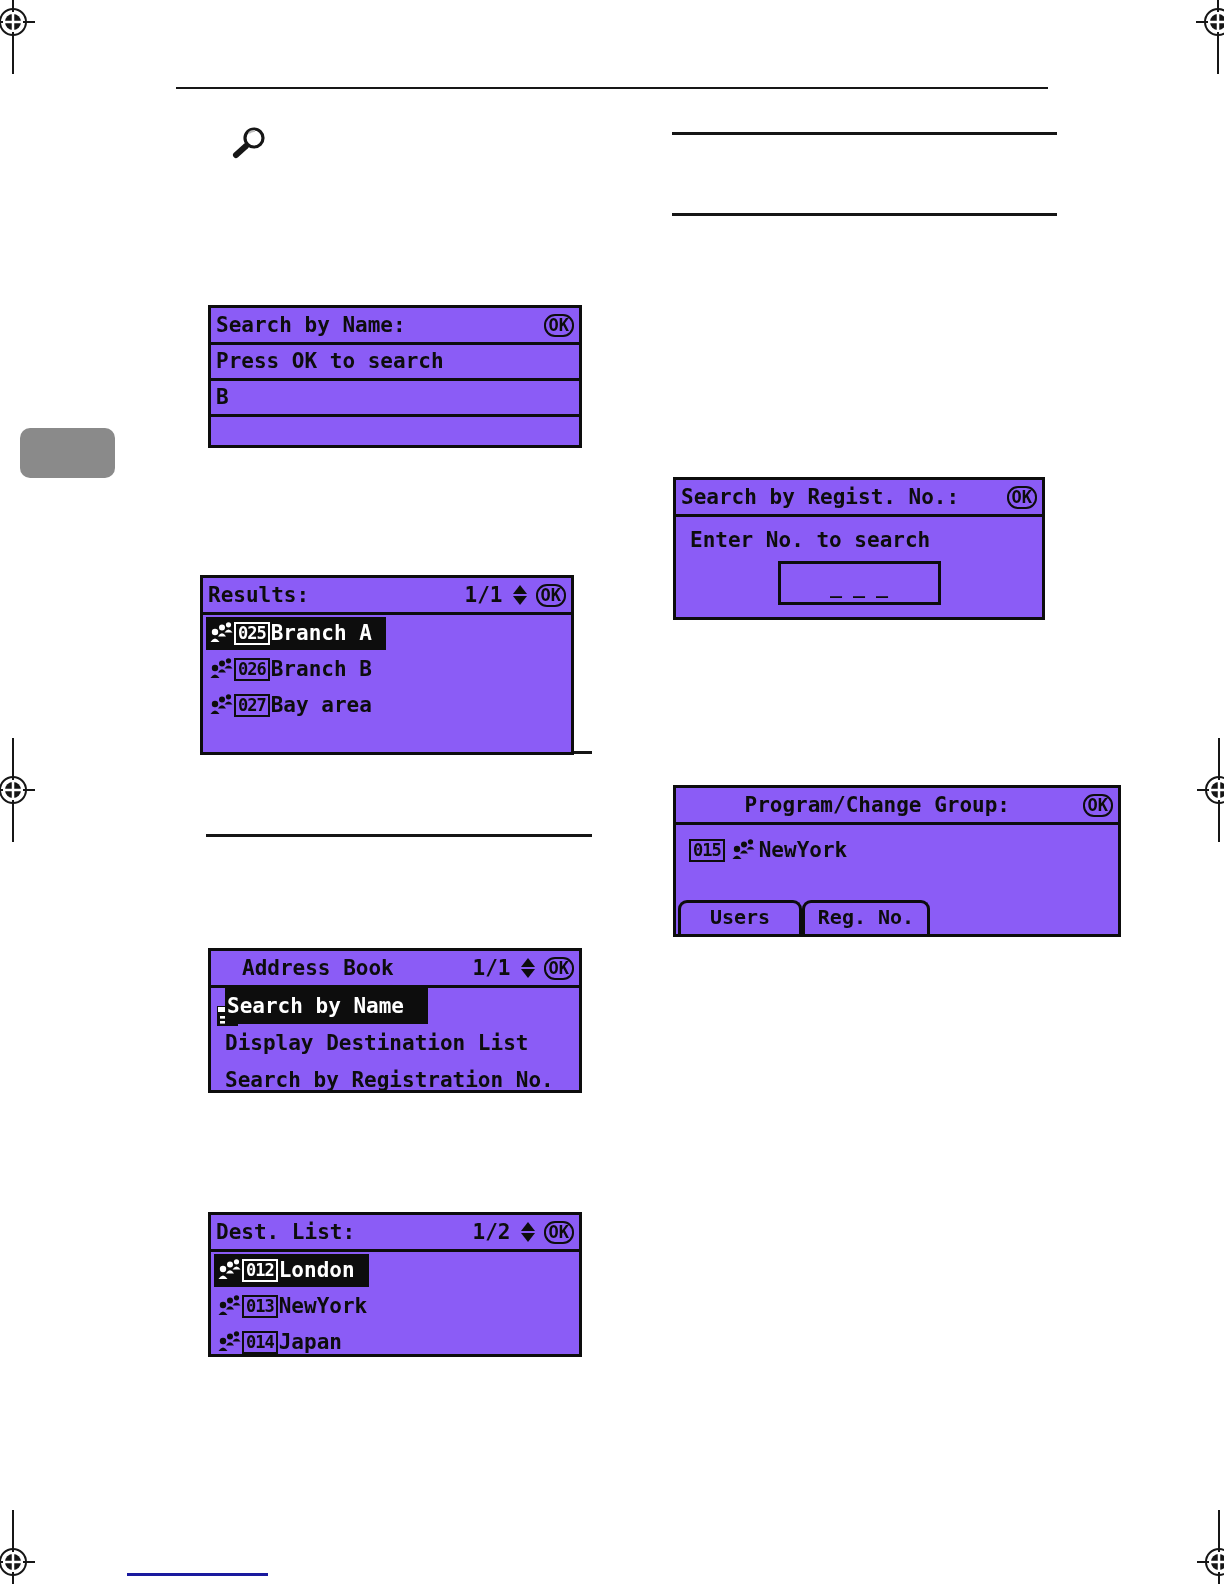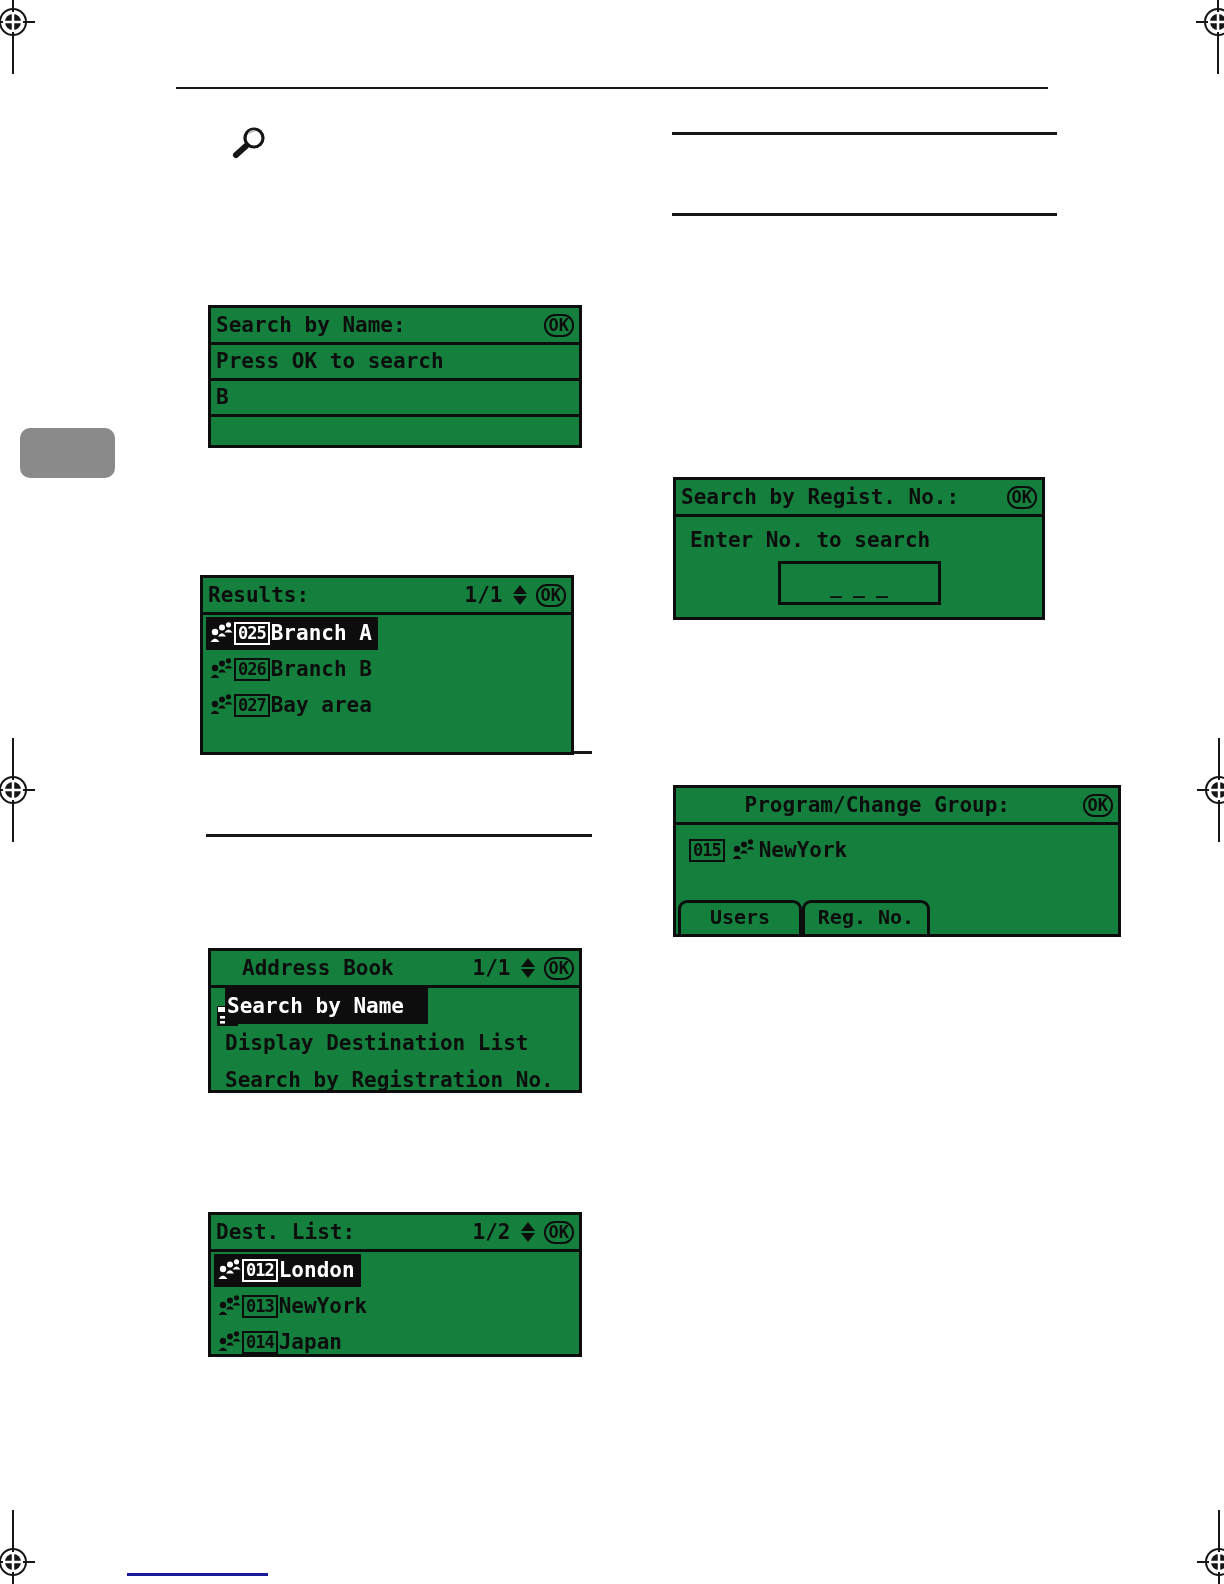--- a/index.html
+++ b/index.html
@@ -7,21 +7,21 @@
         font-family:"Liberation Sans",sans-serif;color:#0d0d0d;}
 
   
   .rule{position:absolute;background:#161616;}
   .blue-rule{position:absolute;background:#1a1a9e;}
   .chapter-tab{position:absolute;left:20px;top:428px;width:95px;height:50px;
                background:#8a8a8a;border-radius:10px;}
   .regmark{position:absolute;transform:translate(-50%,-50%);}
 
   
-  .lcd{position:absolute;background:#15803d;border:3px solid #0d0d0d;color:#0d0d0d;
+  .lcd{position:absolute;background:#8b5cf6;border:3px solid #0d0d0d;color:#0d0d0d;
        font-family:"DejaVu Sans Mono",monospace;font-weight:bold;font-size:21px;box-sizing:border-box;}
   .hdr{display:flex;align-items:center;height:34px;border-bottom:3px solid #0d0d0d;
        padding:0 5px;white-space:pre;}
   .hdr .title{overflow:hidden;}
   .hdr.centered .title{flex:1;text-align:center;}
   .pgnum{margin-left:auto;}
   .okbtn{margin-left:9px;border:2px solid currentColor;border-radius:11px;
          font-size:17px;line-height:19px;padding:0 3px;flex:0 0 auto;}
   .updown{display:flex;flex-direction:column;align-items:center;margin-left:10px;flex:0 0 auto;}
   .updown .tri{width:0;height:0;border-left:7px solid transparent;border-right:7px solid transparent;}
@@ -29,21 +29,21 @@
   .updown .dn{border-top:9px solid currentColor;}
 
   
   .txtrow{height:33px;line-height:32px;border-bottom:3px solid #0d0d0d;padding:0 5px;
           overflow:hidden;white-space:pre;}
   .txtrow:last-child{border-bottom:none;}
 
   
   .itemrow{height:36px;display:flex;align-items:center;padding-left:3px;white-space:pre;}
   .entrywrap{display:inline-flex;align-items:center;height:33px;padding:0 3px;}
-  .entrywrap.sel{background:#0d0d0d;color:#fff;padding-right:6px;}
+  .entrywrap.sel{background:#0d0d0d;color:#fff;padding-right:14px;}
   .numbox{border:2px solid currentColor;font-size:17px;line-height:19px;padding:0 2px;
           letter-spacing:-1px;margin:0 1px;}
   .gicon{width:24px;height:22px;flex:0 0 auto;margin-right:0;}
   .gicon svg{display:block;width:24px;height:22px;fill:currentColor;}
 
   
   .menurow{height:37px;line-height:36px;padding-left:14px;white-space:pre;}
   .menurow .sel{display:inline-block;background:#0d0d0d;color:#fff;padding:0 24px 0 2px;}
 
   

